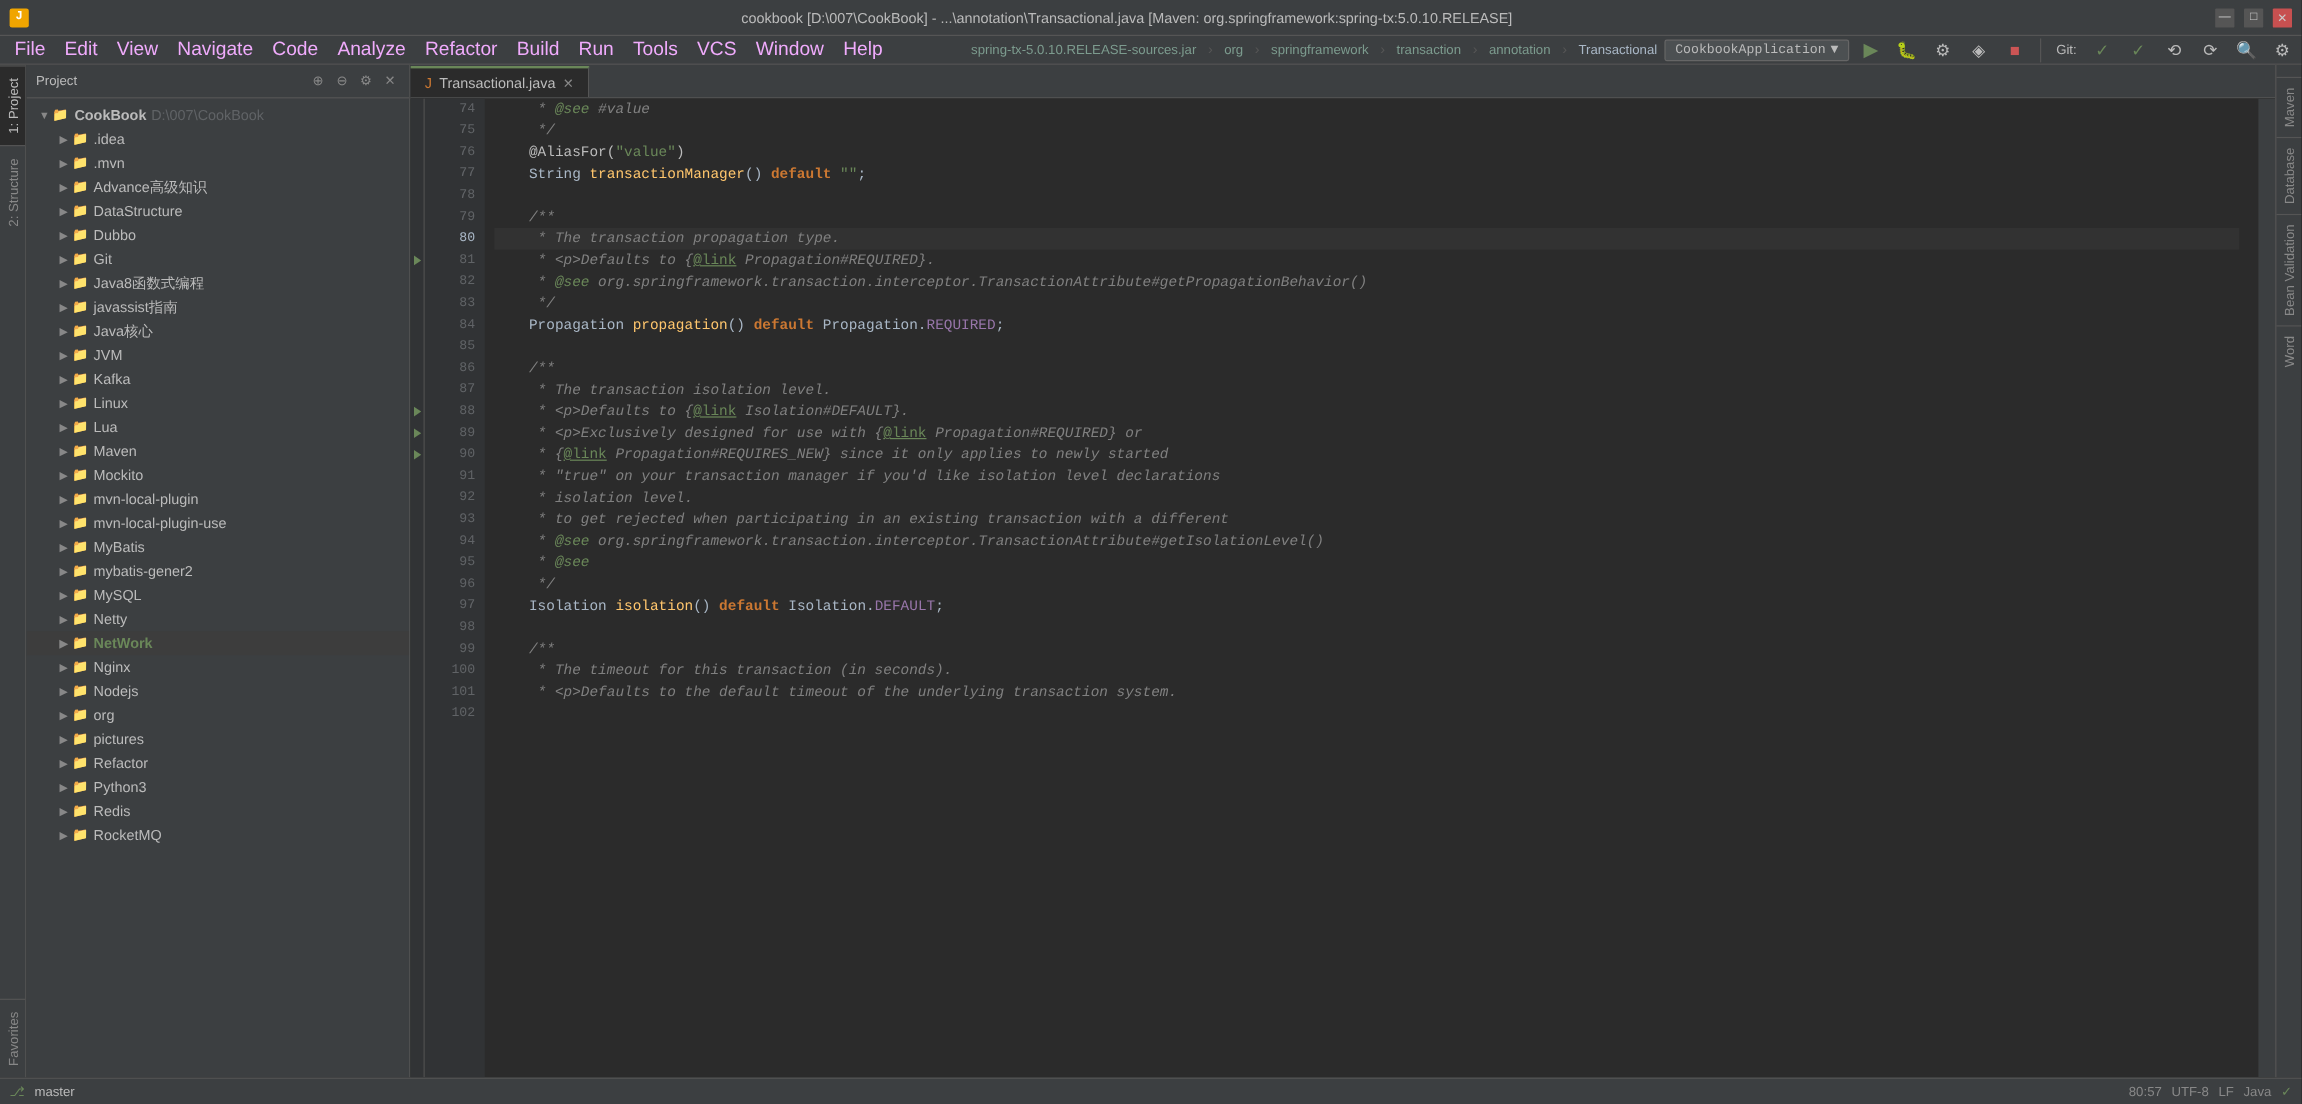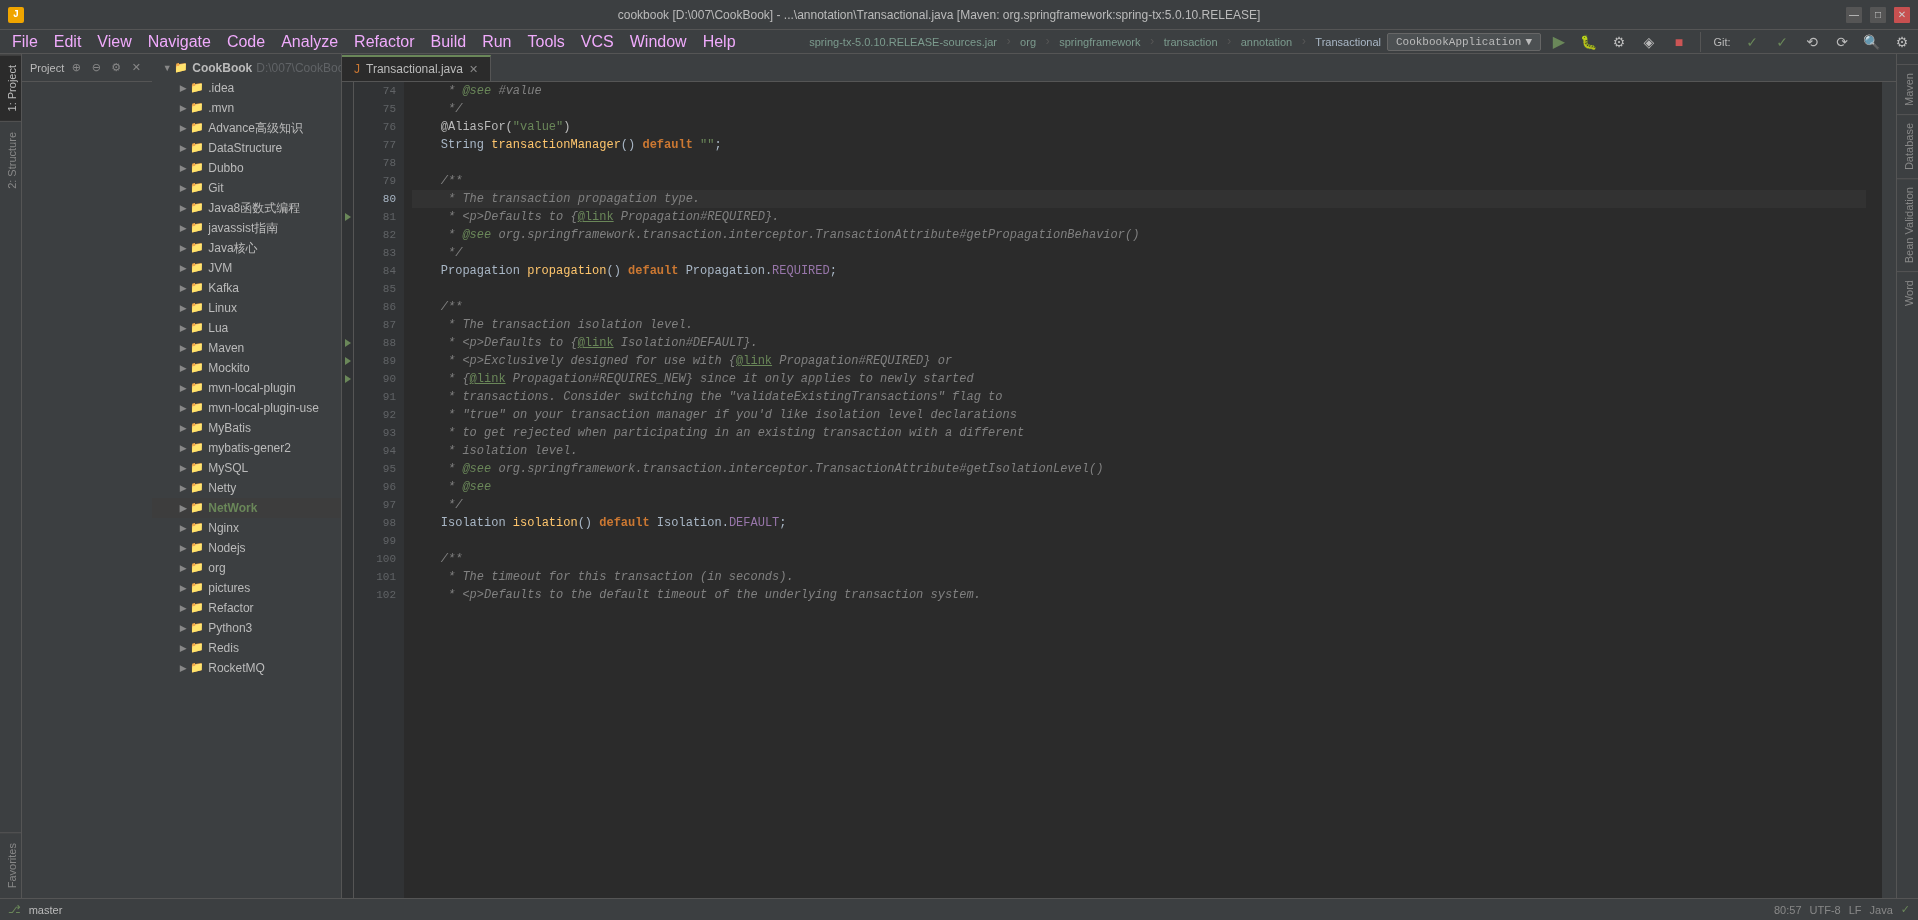--- a/index.html
+++ b/index.html
@@ -94,21 +94,21 @@
       flex: 1;
       overflow: hidden;
     }
 
     
     .sidebar {
       width: 320px;
       background: #3c3f41;
       border-right: 1px solid #555;
       display: flex;
-      flex-direction: row;
+      flex-direction: column;
       flex-shrink: 0;
       overflow: hidden;
     }
     .sidebar-header {
       height: 28px;
       background: #3c3f41;
       display: flex;
       align-items: center;
       padding: 0 8px;
       border-bottom: 1px solid #555;
@@ -744,34 +744,31 @@
           </div>
 
           <div class="code-line">
             <span class="comment italic">     * &lt;p&gt;Exclusively designed for use with {</span><span class="link">@link</span><span class="comment italic"> Propagation#REQUIRED} or</span>
           </div>
 
           <div class="code-line">
             <span class="comment italic">     * {</span><span class="link">@link</span><span class="comment italic"> Propagation#REQUIRES_NEW} since it only applies to newly started</span>
           </div>
 
-          <div class="code-line">
-            <span class="comment italic">     * transactions. Consider switching the "validateExistingTransactions" flag to</span>
-          </div>
 
           <div class="code-line">
             <span class="comment italic">     * "true" on your transaction manager if you'd like isolation level declarations</span>
           </div>
 
           <div class="code-line">
+            <span class="comment italic">     * isolation level.</span>
+          </div>
+
+          <div class="code-line">
             <span class="comment italic">     * to get rejected when participating in an existing transaction with a different</span>
-          </div>
-
-          <div class="code-line">
-            <span class="comment italic">     * isolation level.</span>
           </div>
 
           <div class="code-line">
             <span class="comment italic">     * </span><span class="comment" style="color:#6a8759;">@see</span><span class="comment italic"> org.springframework.transaction.interceptor.TransactionAttribute#getIsolationLevel()</span>
           </div>
 
           <div class="code-line">
             <span class="comment italic">     * </span><span class="comment" style="color:#6a8759;">@see</span>
           </div>
 

